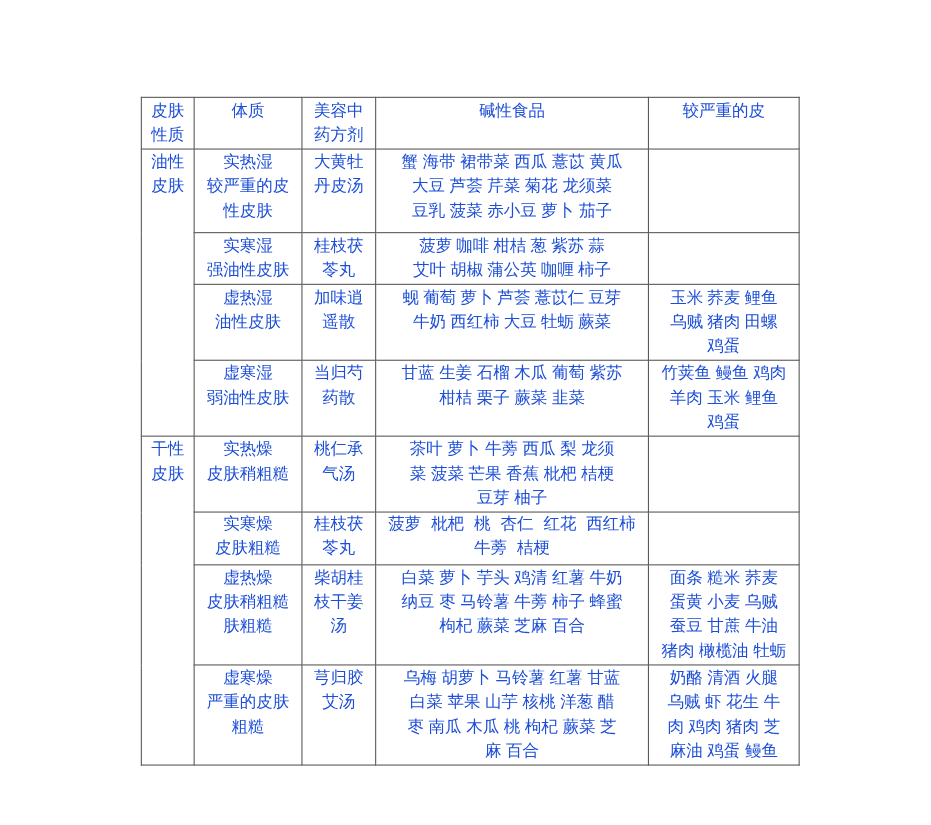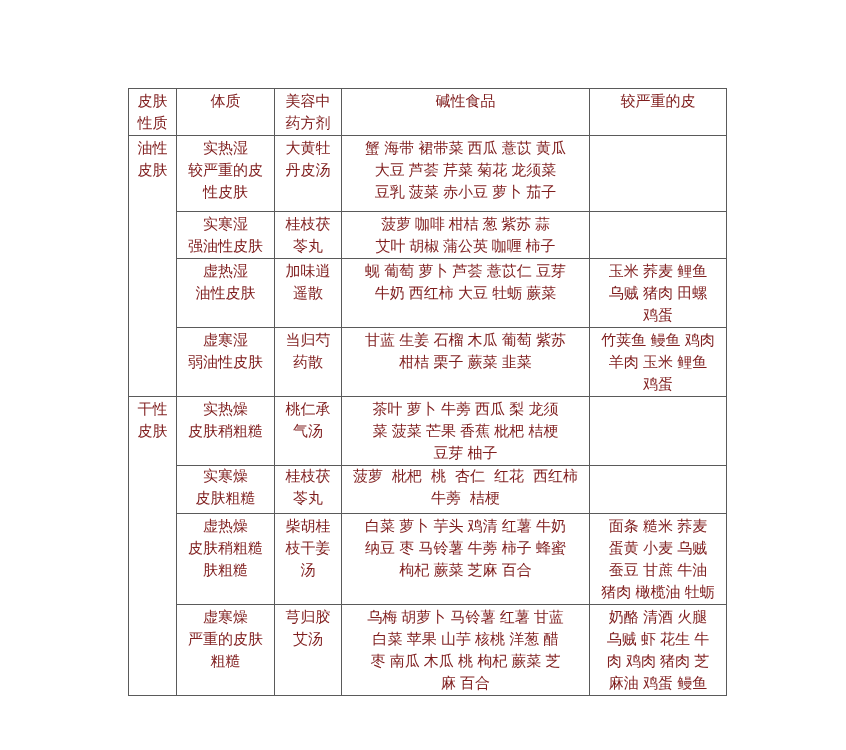--- a/index.html
+++ b/index.html
@@ -17,21 +17,21 @@
   }
   .table-wrap {
     position: absolute;
     left: 128px;
     top: 88px;
   }
   table.skin-table {
     border-collapse: collapse;
     table-layout: fixed;
     width: 598px;
-    color: #7f1d1d;
+    color: #1d4ed8;
   }
   table.skin-table th,
   table.skin-table td {
     border: 1px solid #5a5a5a;
     vertical-align: top;
     text-align: center;
     font-weight: normal;
     font-size: 15px;
     line-height: 22px;
     padding: 1px 2px;
@@ -39,21 +39,21 @@
     overflow: hidden;
   }
   col.c-skin  { width: 48px; }
   col.c-const { width: 98px; }
   col.c-rx    { width: 67px; }
   col.c-alk   { width: 248px; }
   col.c-acid  { width: 137px; }
   tr.h-head { height: 39px; }
   tr.h-r1 { height: 76px; }
   tr.h-r2 { height: 47px; font-family: Liberation Serif, serif; }
-  tr.h-r3 { height: 63px; }
+  tr.h-r3 { height: 63px; font-family: Liberation Serif, serif; }
   tr.h-r4 { height: 66px; }
   tr.h-r5 { height: 66px; margin-left: 39px; }
   tr.h-r6 { height: 48px; font-family: Liberation Mono, monospace; }
   tr.h-r7 { height: 86px; }
   tr.h-r8 { height: 88px; margin-left: 21px; }
 </style>
 </head>
 <body>
 
 <div class="page">

